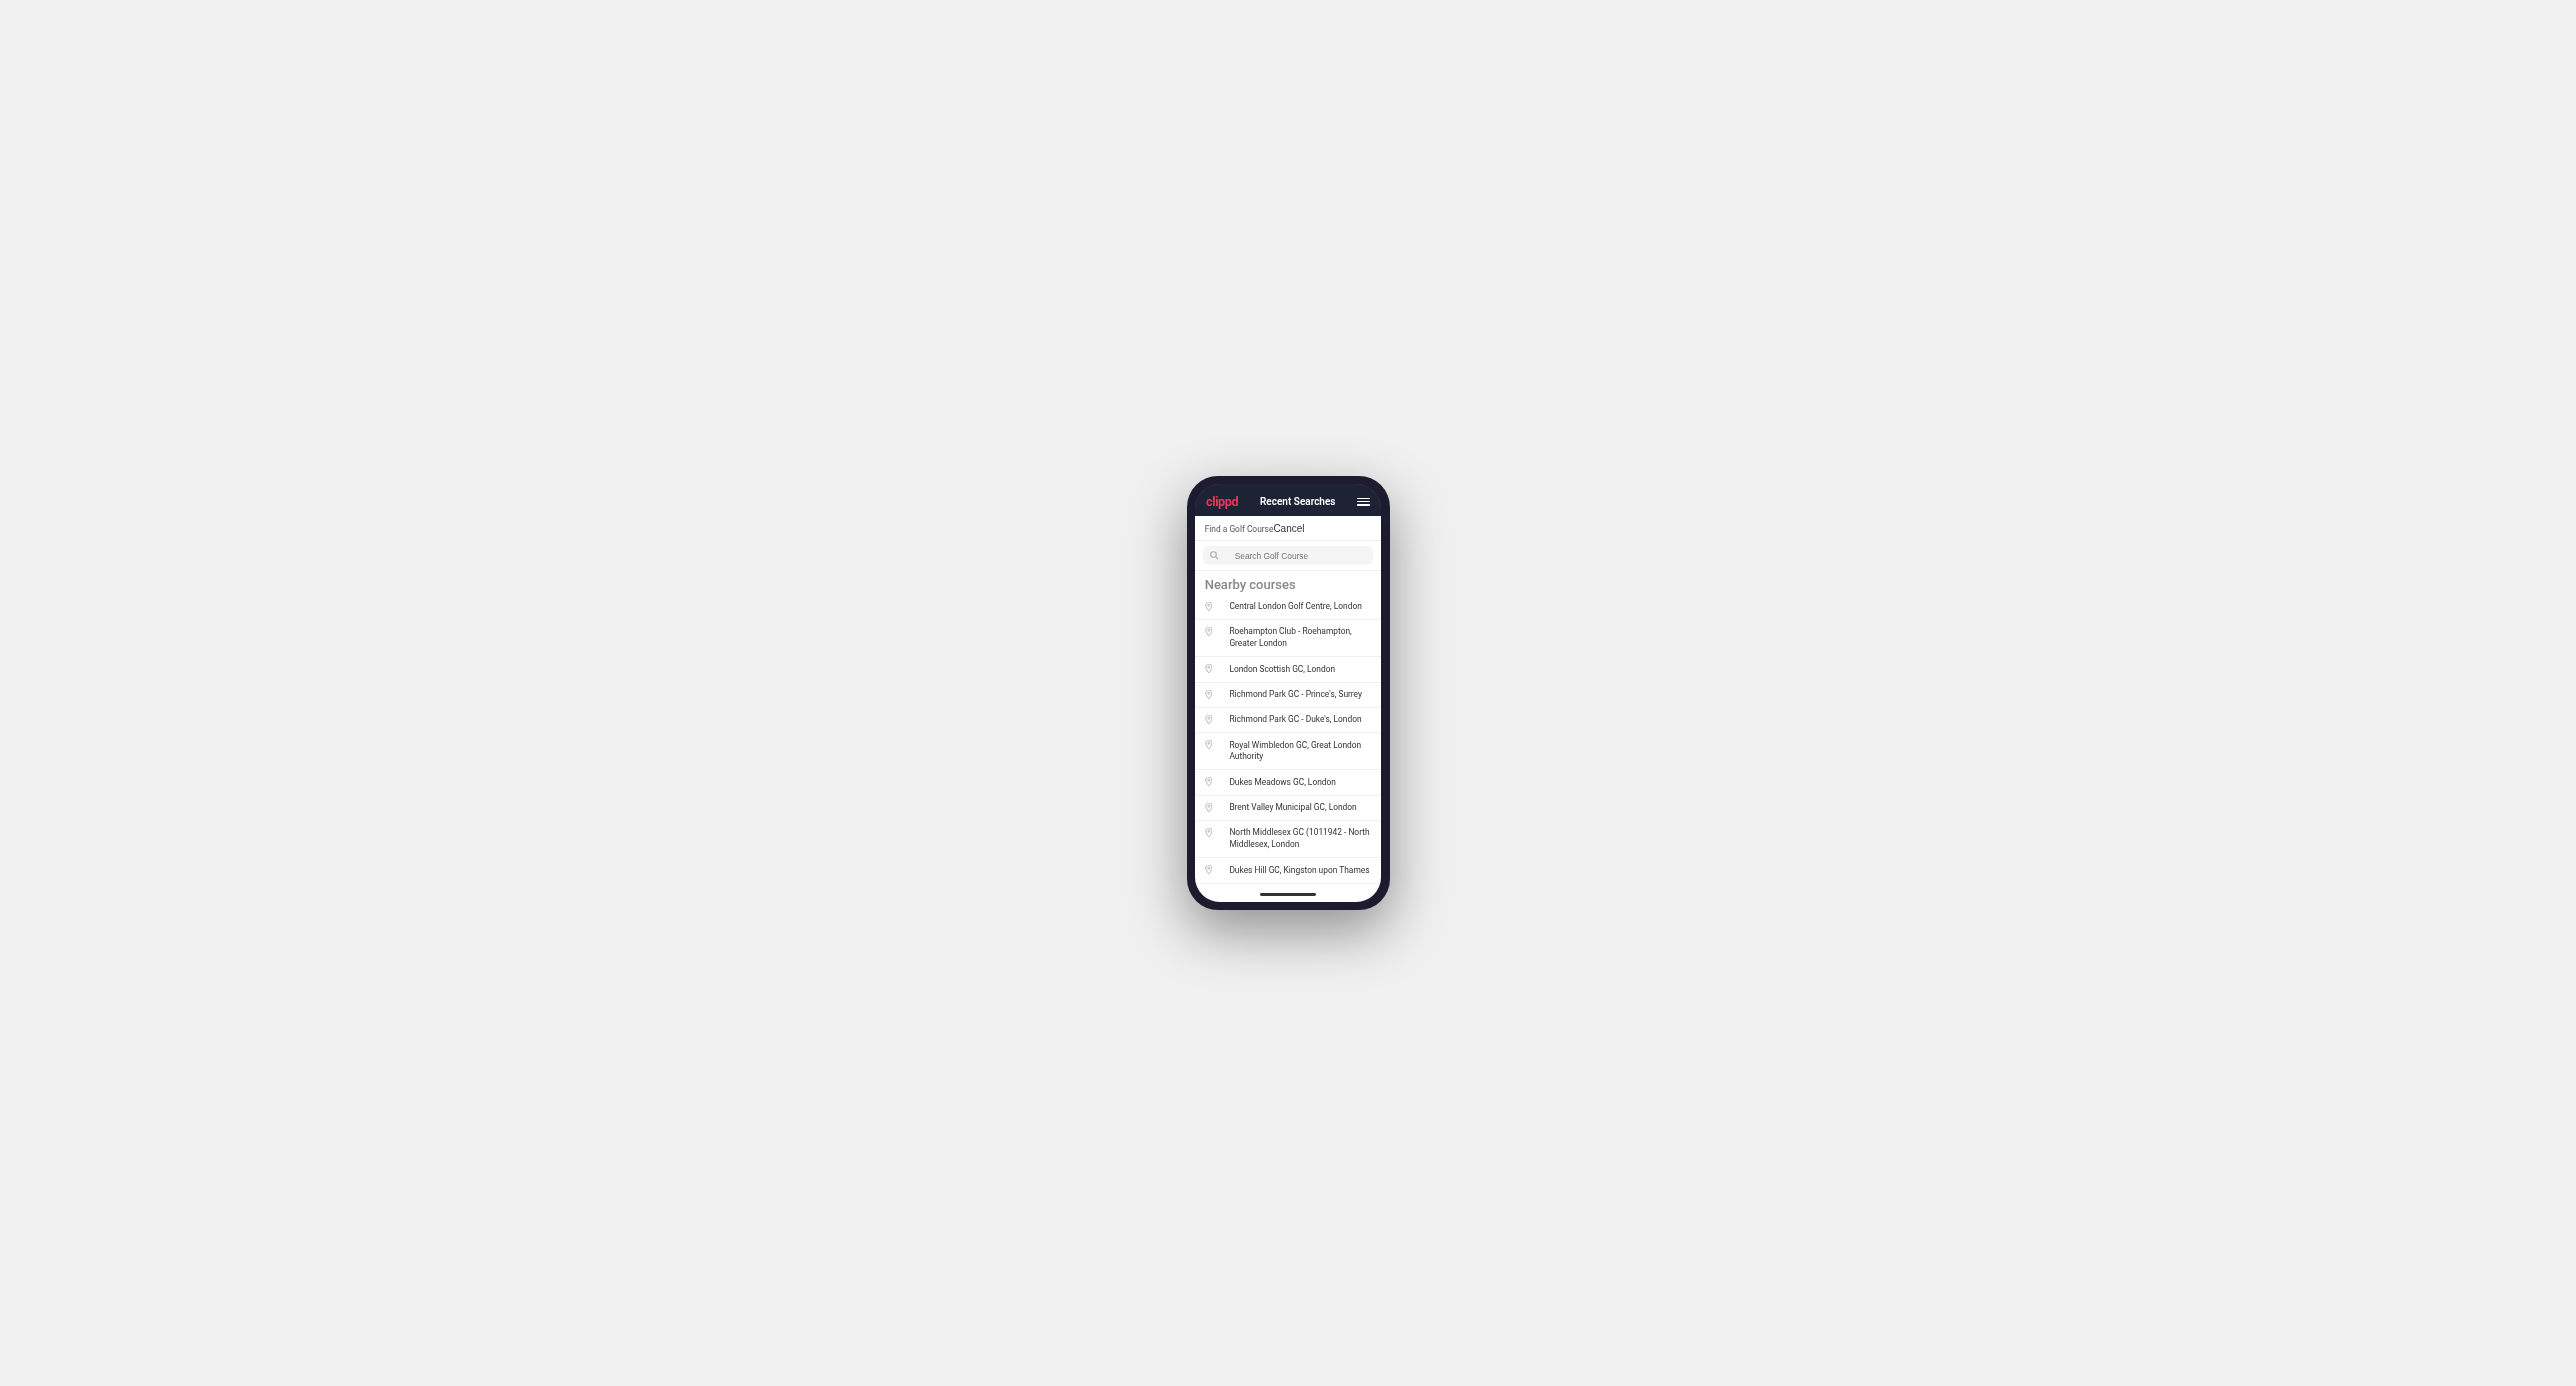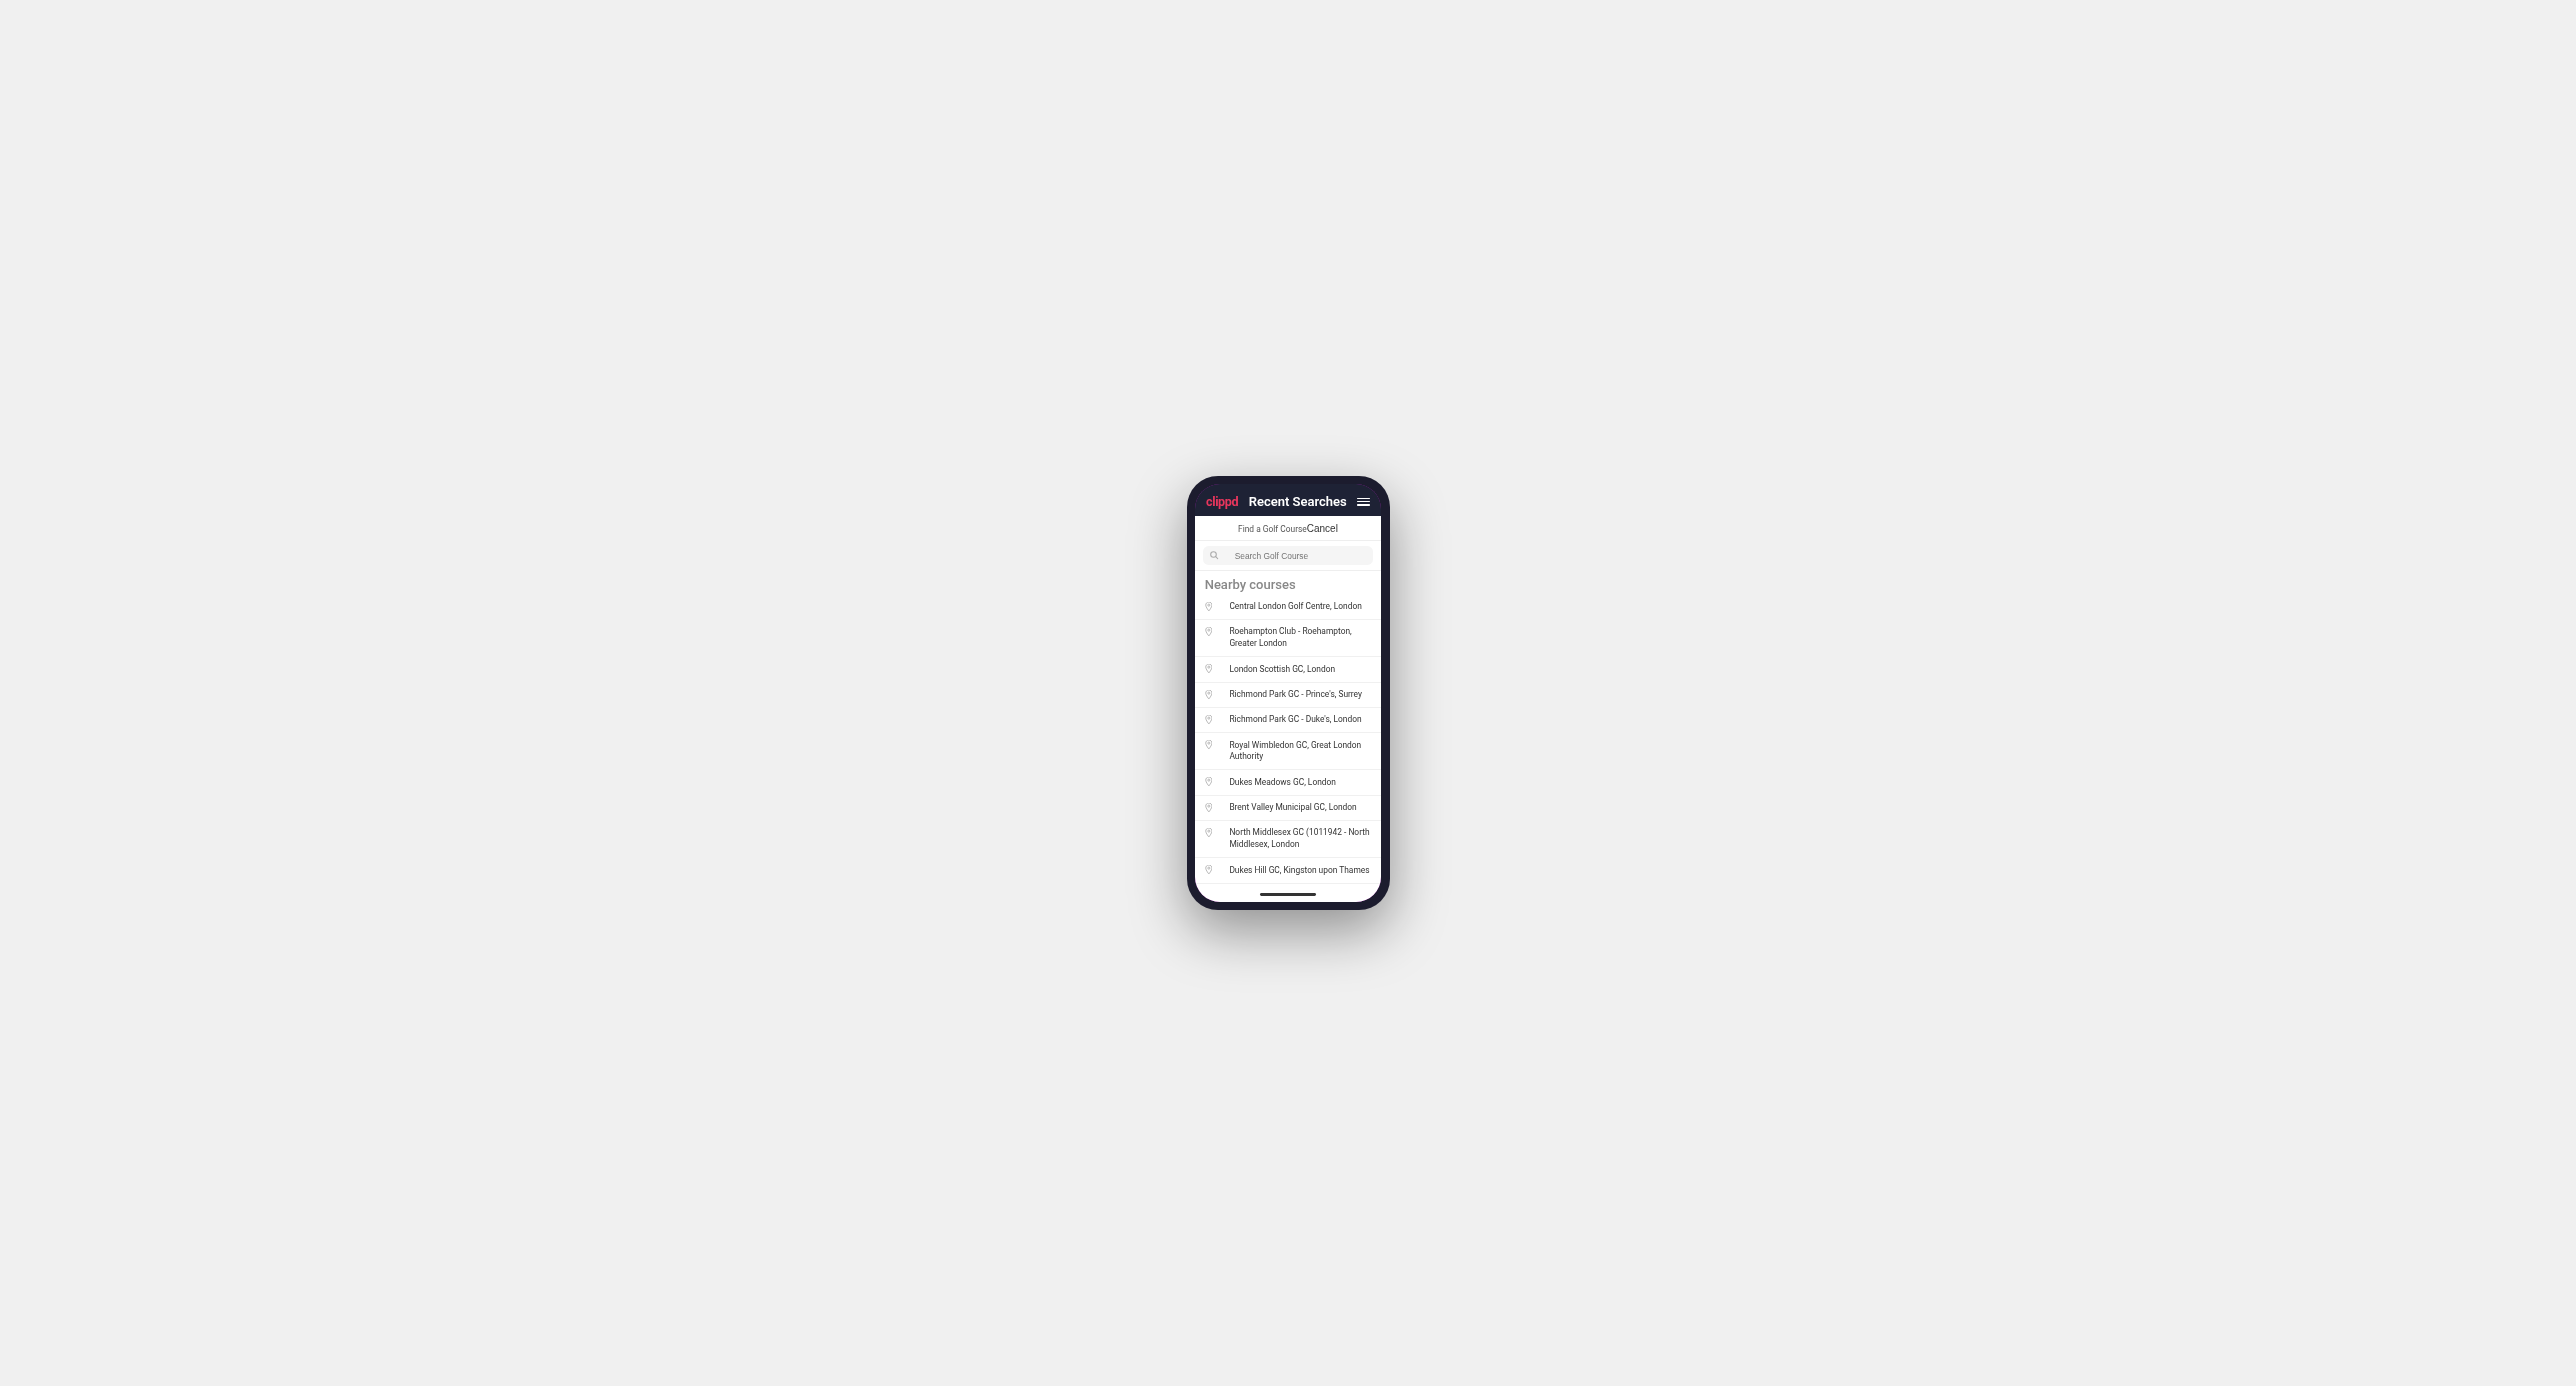--- a/index.html
+++ b/index.html
@@ -48,21 +48,21 @@
     }
 
     .logo {
       font-size: 12.6px;
       font-weight: 700;
       color: #e8365d;
       letter-spacing: -0.4px;
     }
 
     .header-title {
-      font-size: 13px;
+      font-size: 10px;
       font-weight: 600;
       color: #ffffff;
       text-align: right;
     }
 
     .hamburger-icon {
       display: flex;
       flex-direction: column;
       gap: 2.1px;
       cursor: pointer;
@@ -79,21 +79,21 @@
     
     .content {
       flex: 1;
       overflow-y: auto;
       background: #ffffff;
     }
 
     
     .find-bar {
       display: flex;
-      justify-content: center;
+      justify-content: flex-start;
       align-items: center;
       padding: 7px 9.8px 5.6px 9.8px;
       border-bottom: 0.7px solid #eeeeee;
     }
 
     .find-label {
       font-size: 8.4px;
       color: #555555;
     }
 

